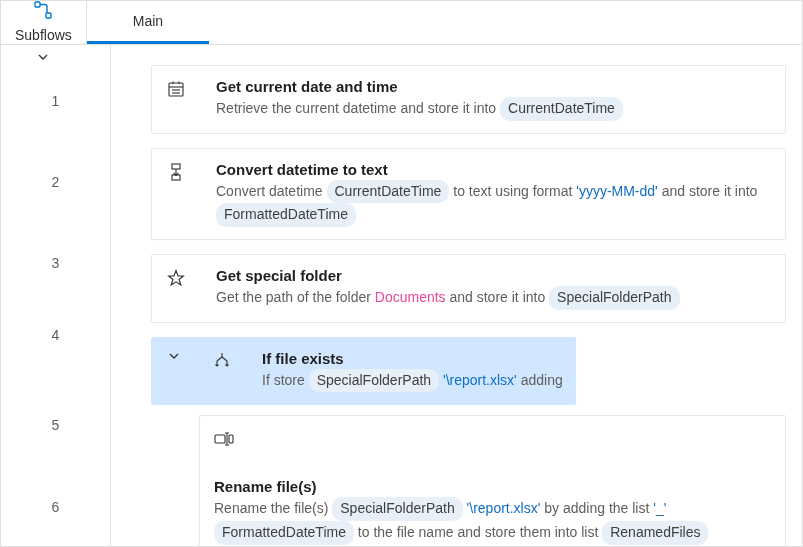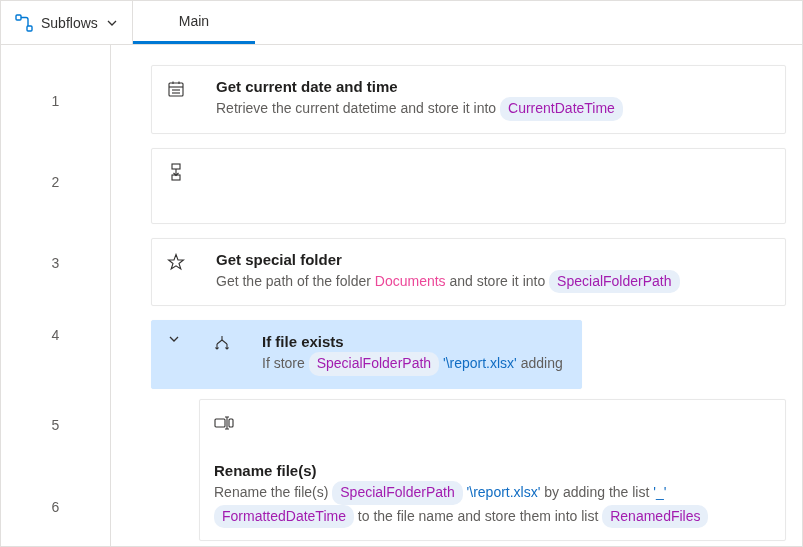--- a/index.html
+++ b/index.html
@@ -1,36 +1,36 @@
 <!DOCTYPE html>
 <html><head>
 <meta charset="utf-8">
 <style>
   * { box-sizing: border-box; margin: 0; padding: 0; }
   body { font-family: "Segoe UI", Arial, sans-serif; font-size: 14px; color: #323130; background: #ffffff; width: 803px; height: 547px; overflow: hidden; border: 1px solid #e1dfdd; }
   .top-bar { display: flex; height: 44px; border-bottom: 1px solid #e1dfdd; align-items: stretch; }
-  .subflows { display: flex; align-items: center; gap: 8px; padding: 0 14px; border-right: 1px solid #e1dfdd; cursor: pointer; }
+  .subflows { display: flex; align-items: center; gap: 8px; padding: 0 14px; border-right: 1px solid #e1dfdd; cursor: pointer; flex-direction: column; }
   .subflows-icon { color: #0078d4; }
   .tab { display: flex; align-items: center; padding: 12px 46px; border-bottom: 3px solid transparent; cursor: pointer; font-weight: 400; }
   .tab.active { border-bottom-color: #0078d4; font-weight: 400; }
   .flow-area { display: flex; height: calc(100% - 44px); }
   .gutter { width: 110px; border-right: 1px solid #e1dfdd; display: flex; flex-direction: column; align-items: center; padding-top: 20px; }
   .gutter-num { color: #605e5c; height: 82px; display: flex; align-items: center; }
   .steps { flex: 1; padding: 20px 16px 0 40px; overflow: auto; }
   .step { display: flex; background: #ffffff; border: 1px solid #e8e8e8; border-radius: 2px; padding: 12px 14px; margin-bottom: 14px; gap: 30px; align-items: flex-start; box-shadow: 0 0 1px rgba(0,0,0,0.05); min-height: 62px; cursor: pointer; }
   .step.highlighted { background: #d0e7ff; border-color: #d0e7ff; }
   .step.nested { margin-left: 48px; flex-direction: column; }
   .step.end { background: #d0e7ff; border-color: #d0e7ff; margin-left: 0; width: 150px; min-height: 44px; }
-  .step.if-step { width: fit-content; padding-right: 18px; }
+  .step.if-step { width: fit-content; padding-right: 12px; }
   .expander { width: 16px; display: flex; align-items: center; justify-content: center; color: #605e5c; }
   .step-icon { width: 20px; display: flex; align-items: center; justify-content: center; color: #323130; margin-top: 2px; }
   .step-body { flex: 1; }
   .step-title { font-weight: 600; font-size: 15px; color: #201f1e; margin-bottom: 2px; }
   .step-desc { color: #605e5c; line-height: 1.55; }
-  .token { background: #e7eff9; color: #a21caf; border-radius: 10px; padding: 1px 8px; display: inline-block; cursor: pointer; }
+  .token { background: #e7eff9; color: #404040; border-radius: 10px; padding: 1px 8px; display: inline-block; cursor: pointer; }
   .link-plain { color: #ec4899; cursor: pointer; }
   .lit { color: #116dc3; }
   svg { display: block; }
 </style>
 </head>
 <body>
 
 <div class="top-bar">
   <div class="subflows">
     <span class="subflows-icon">
@@ -86,20 +86,24 @@
     <div class="step" style="min-height:76px">
       <div class="step-icon">
         <svg width="18" height="18" viewBox="0 0 18 18" fill="none" stroke="#323130" stroke-width="1.1">
             <rect x="5" y="1" width="8" height="5"></rect>
             <rect x="5" y="12" width="8" height="5"></rect>
             <line x1="9" y1="6" x2="9" y2="12"></line>
             <path d="M6.5 10 L9 12.5 L11.5 10"></path>
           </svg>
       </div>
       <div class="step-body">
+        <div class="step-title">Convert datetime to text</div>
+        <div class="step-desc">
+          <span>Convert datetime </span><span class="token">CurrentDateTime</span><span> to text using format </span><span class="lit">'yyyy-MM-dd'</span><span> and store it into </span><span class="token">FormattedDateTime</span>
+        </div>
       </div>
     </div>
 
     <div class="step">
       <div class="step-icon">
         <svg width="18" height="18" viewBox="0 0 18 18" fill="none" stroke="#323130" stroke-width="1.1">
             <path d="M9 1.5 L11 7 L16.5 7 L12 10.5 L13.8 16 L9 12.8 L4.2 16 L6 10.5 L1.5 7 L7 7 Z"></path>
           </svg>
       </div>
       <div class="step-body">

